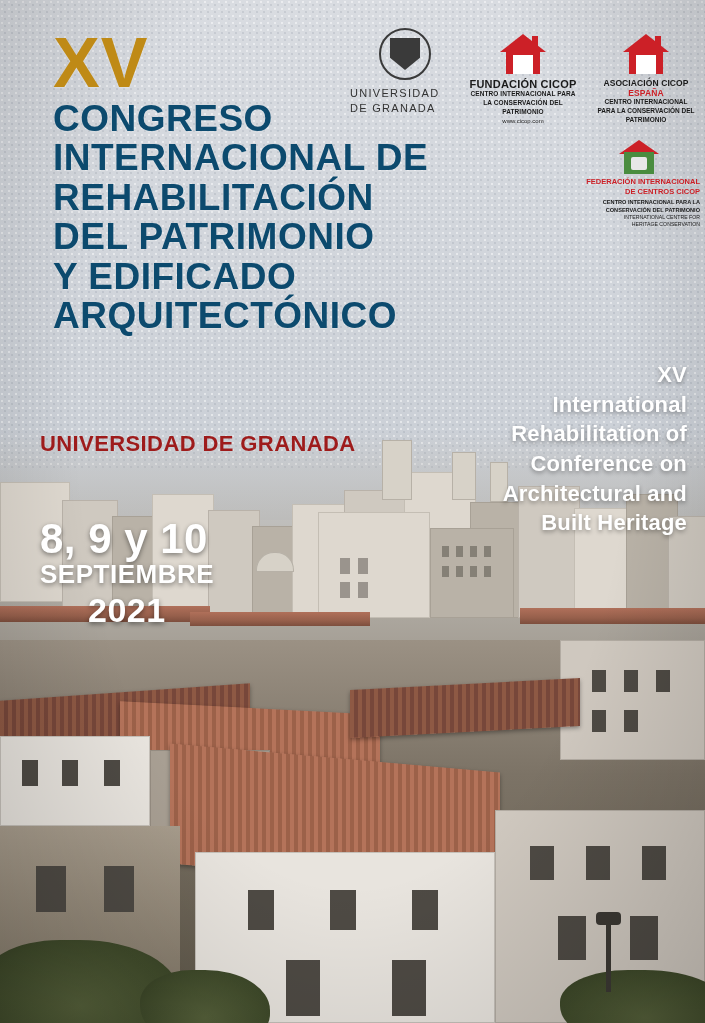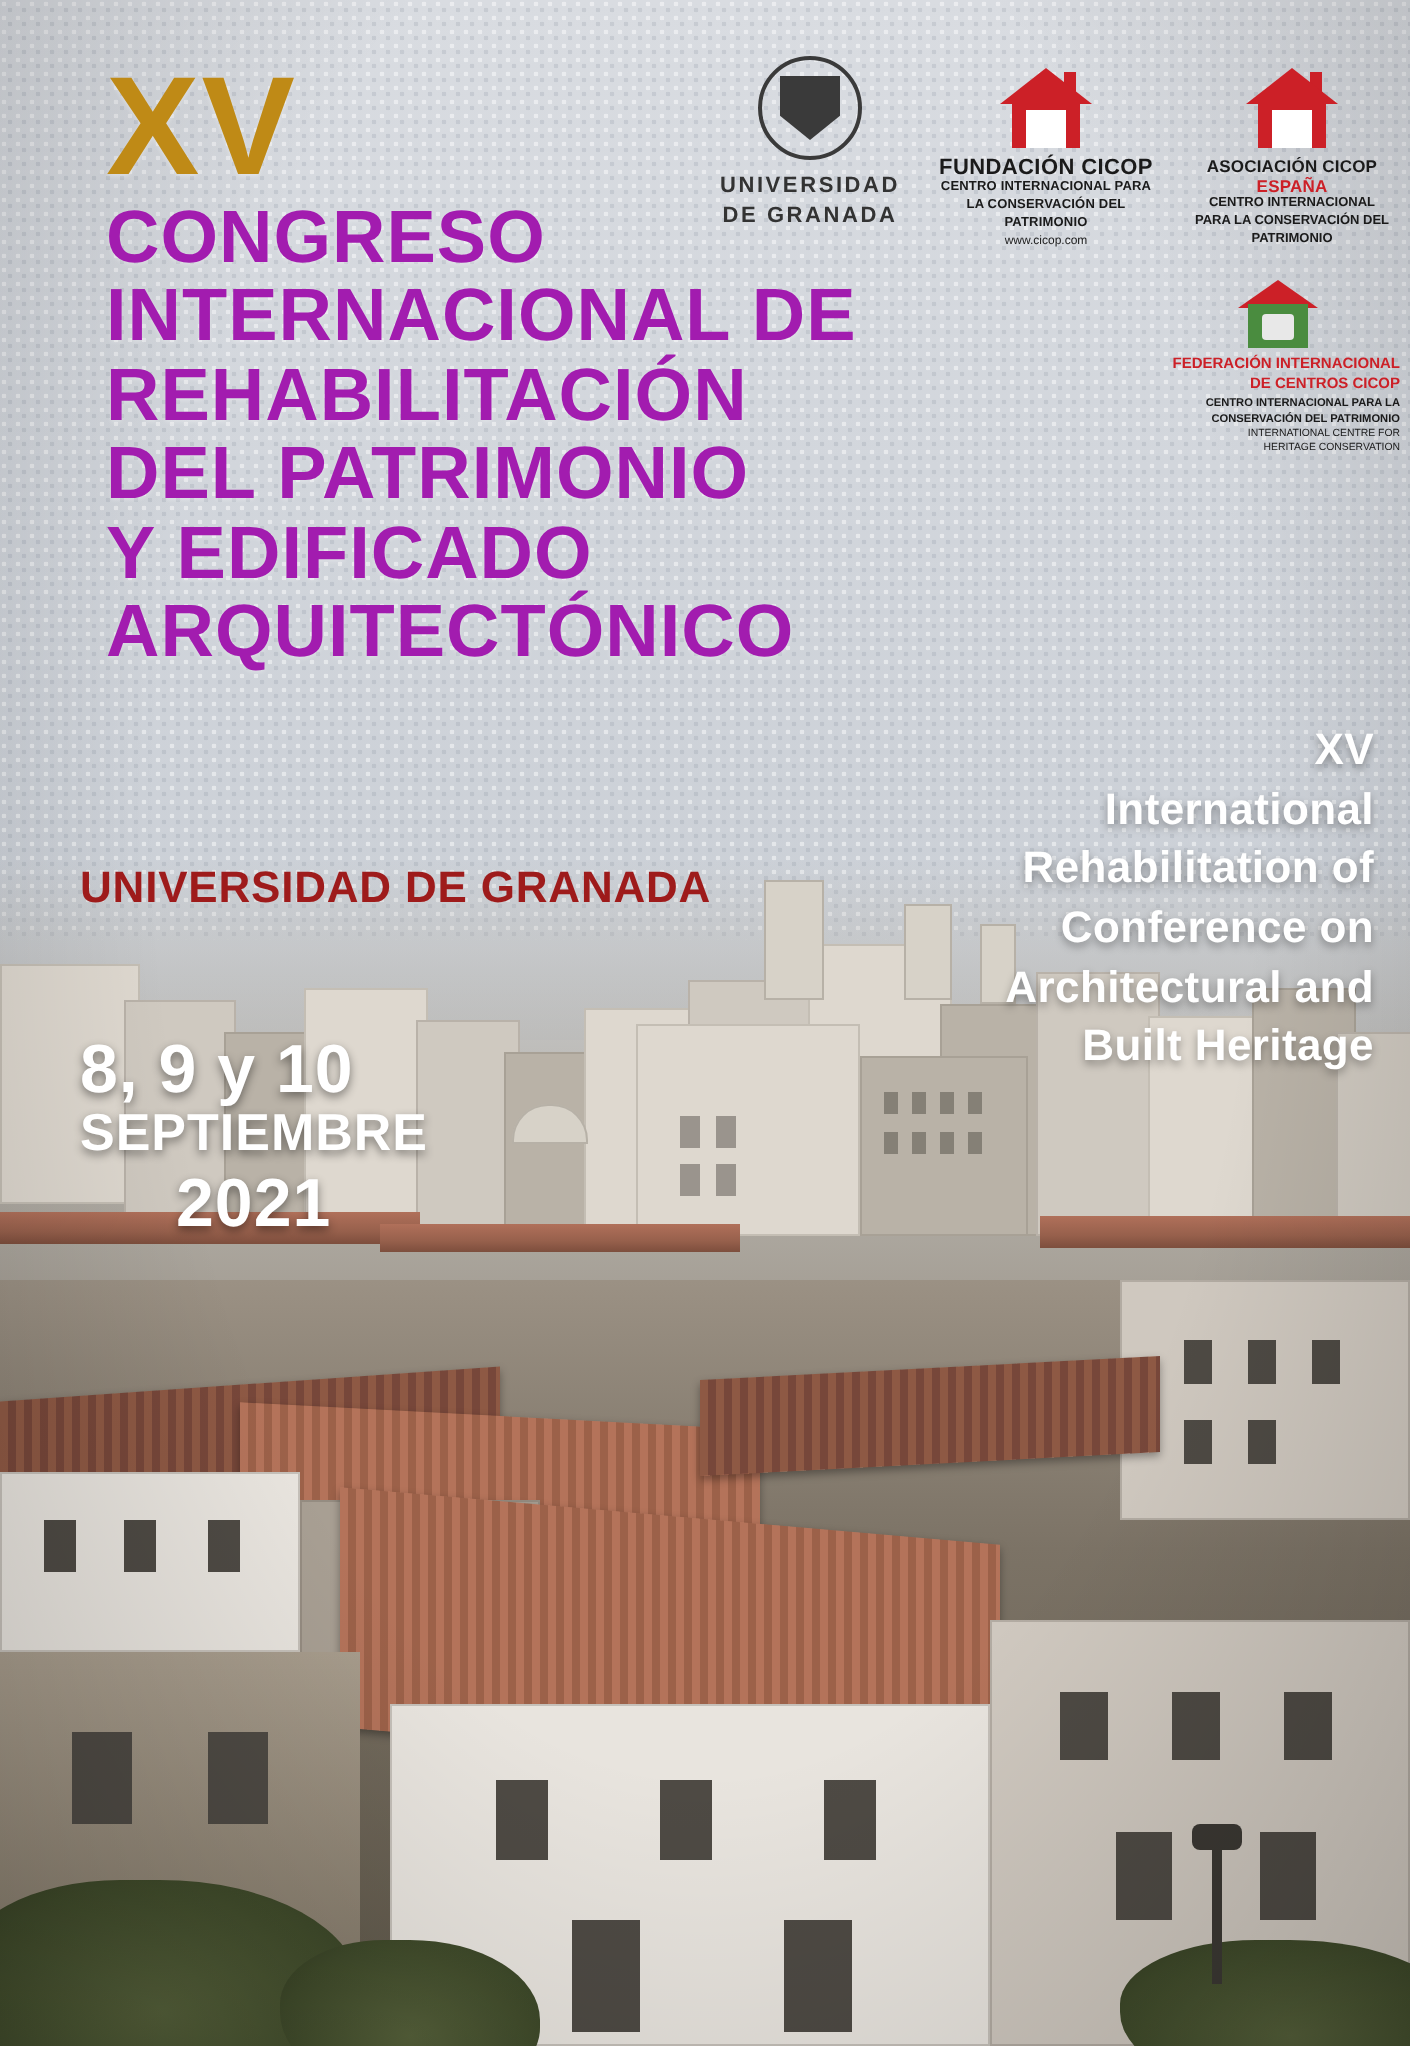--- a/index.html
+++ b/index.html
@@ -107,21 +107,21 @@
     color: #b8860b;
     color: #bf8a16;
     font-size: 70px;
     font-weight: bold;
     line-height: 0.95;
     letter-spacing: 1px;
     margin: 0 0 2px 13px;
     text-shadow: 0 1px 2px rgba(255,255,255,0.35);
   }
   .tline {
-    color: #a21caf;
+    color: #0c4a6e;
     font-size: 37px;
     font-weight: bold;
     line-height: 1.07;
     letter-spacing: 0.5px;
     margin-left: 13px;
     white-space: nowrap;
     text-shadow: 0 1px 2px rgba(255,255,255,0.3);
   }
   .venue {
     position: absolute;
@@ -144,40 +144,40 @@
     line-height: 1.3;
     margin-top: 2px;
   }
   .dates {
     position: absolute;
     left: 40px;
     top: 518px;
     color: #ffffff;
     text-shadow: 0 2px 5px rgba(0,0,0,0.45);
   }
-  .dates .d1 { font-size: 34px; font-weight: bold; line-height: 1.0; letter-spacing:0.5px;}
+  .dates .d1 { font-size: 42px; font-weight: bold; line-height: 1.0; letter-spacing:0.5px;}
   .dates .d2 { font-size: 26px; font-weight: bold; line-height: 1.15; letter-spacing:0.5px;}
   .dates .d3 { font-size: 34px; font-weight: bold; line-height: 1.2; margin-left: 48px; letter-spacing:0.5px;}
 
   .english {
     position: absolute;
     right: 18px;
     top: 360px;
     width: 250px;
     text-align: right;
     color: #ffffff;
     font-size: 22px;
     font-weight: bold;
     line-height: 1.35;
     letter-spacing: 0.2px;
     text-shadow: 0 2px 4px rgba(0,0,0,0.35);
   }
 
   
-  .logo-ugr { position:absolute; left: 350px; top: 28px; width: 110px; text-align:center;font-weight:bold; }
+  .logo-ugr { position:absolute; left: 350px; top: 28px; width: 110px; text-align:left; }
   .logo-ugr .crest {
     width: 52px; height: 52px; margin: 0 auto 6px auto; position: relative;
   }
   .crest-ring {
     position:absolute; inset:0; border: 2px solid #3a3a3a; border-radius: 50%;
   }
   .crest-inner {
     position:absolute; left:11px; top:10px; width:30px; height:32px;
     background:#3a3a3a;
     clip-path: polygon(0 0, 100% 0, 100% 62%, 50% 100%, 0 62%);

